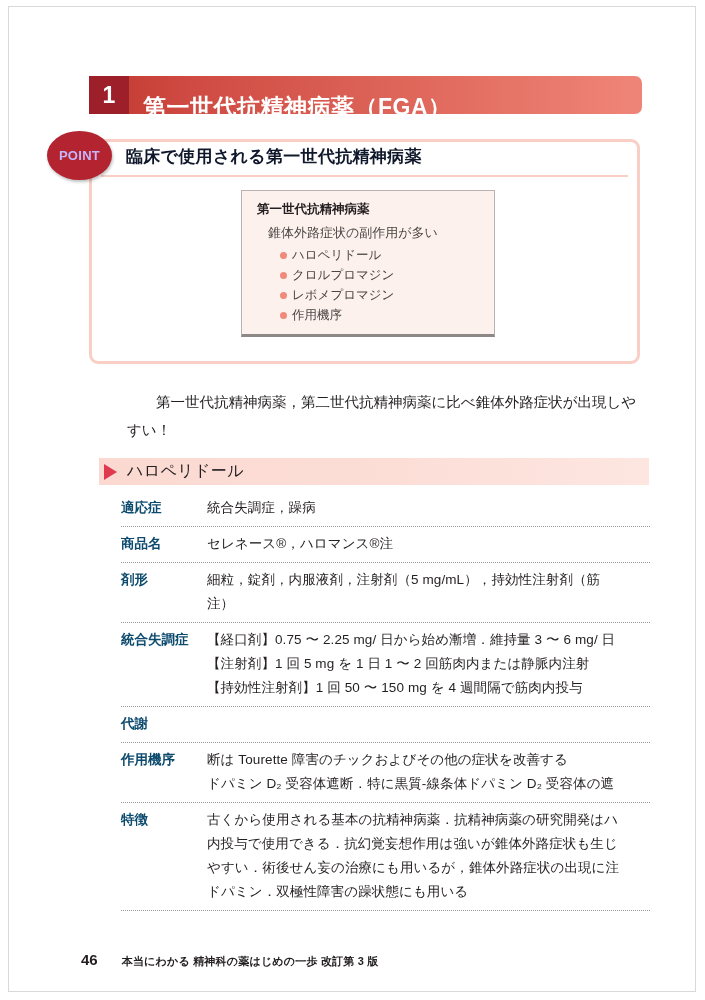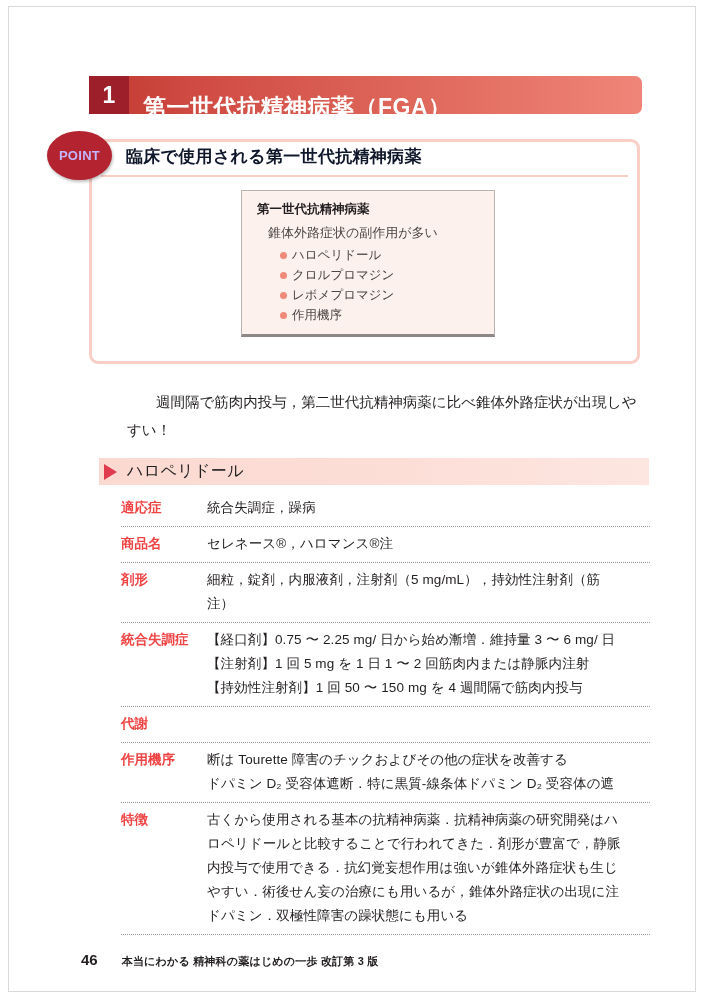--- a/index.html
+++ b/index.html
@@ -223,21 +223,21 @@
     display: flex;
     border-bottom: 1px dotted #9c9694;
     padding: 5px 0 6px 0;
   }
   .spec-row:first-child { padding-top: 3px; }
   .spec-label {
     width: 86px;
     flex: none;
     font-size: 13.5px;
     font-weight: bold;
-    color: #ef4444;
+    color: #0c4a6e;
     line-height: 24px;
   }
   .spec-value {
     flex: 1;
     font-size: 13.5px;
     color: #231f20;
     line-height: 24px;
     letter-spacing: 0.1px;
   }
   .spec-value .ln { display: block; }
@@ -298,21 +298,21 @@
         <span class="dot"></span>
         <span>レボメプロマジン</span>
       </li>
       <li>
         <span class="dot"></span>
         <span>作用機序</span>
       </li>
     </ul>
   </div>
 
-  <div class="body-para">週間隔で筋肉内投与，第二世代抗精神病薬に比べ錐体外路症状が出現しやすい！</div>
+  <div class="body-para">第一世代抗精神病薬，第二世代抗精神病薬に比べ錐体外路症状が出現しやすい！</div>
 
   <div class="section-bar">
     <div class="tri"></div>
     <div class="section-title">ハロペリドール</div>
   </div>
 
   <div class="spec-table">
     <div class="spec-row">
       <div class="spec-label">適応症</div>
       <div class="spec-value">
@@ -347,21 +347,20 @@
       <div class="spec-label">作用機序</div>
       <div class="spec-value">
         <span class="ln">断は Tourette 障害のチックおよびその他の症状を改善する</span>
         <span class="ln">ドパミン D₂ 受容体遮断．特に黒質-線条体ドパミン D₂ 受容体の遮</span>
       </div>
     </div>
     <div class="spec-row">
       <div class="spec-label">特徴</div>
       <div class="spec-value">
         <span class="ln">古くから使用される基本の抗精神病薬．抗精神病薬の研究開発はハ</span>
-        <span class="ln">ロペリドールと比較することで行われてきた．剤形が豊富で，静脈</span>
         <span class="ln">内投与で使用できる．抗幻覚妄想作用は強いが錐体外路症状も生じ</span>
         <span class="ln">やすい．術後せん妄の治療にも用いるが，錐体外路症状の出現に注</span>
         <span class="ln">ドパミン．双極性障害の躁状態にも用いる</span>
       </div>
     </div>
   </div>
 
   <div class="footer">
     <div class="folio">46</div>
     <div class="book-title">本当にわかる 精神科の薬はじめの一歩 改訂第 3 版</div>

